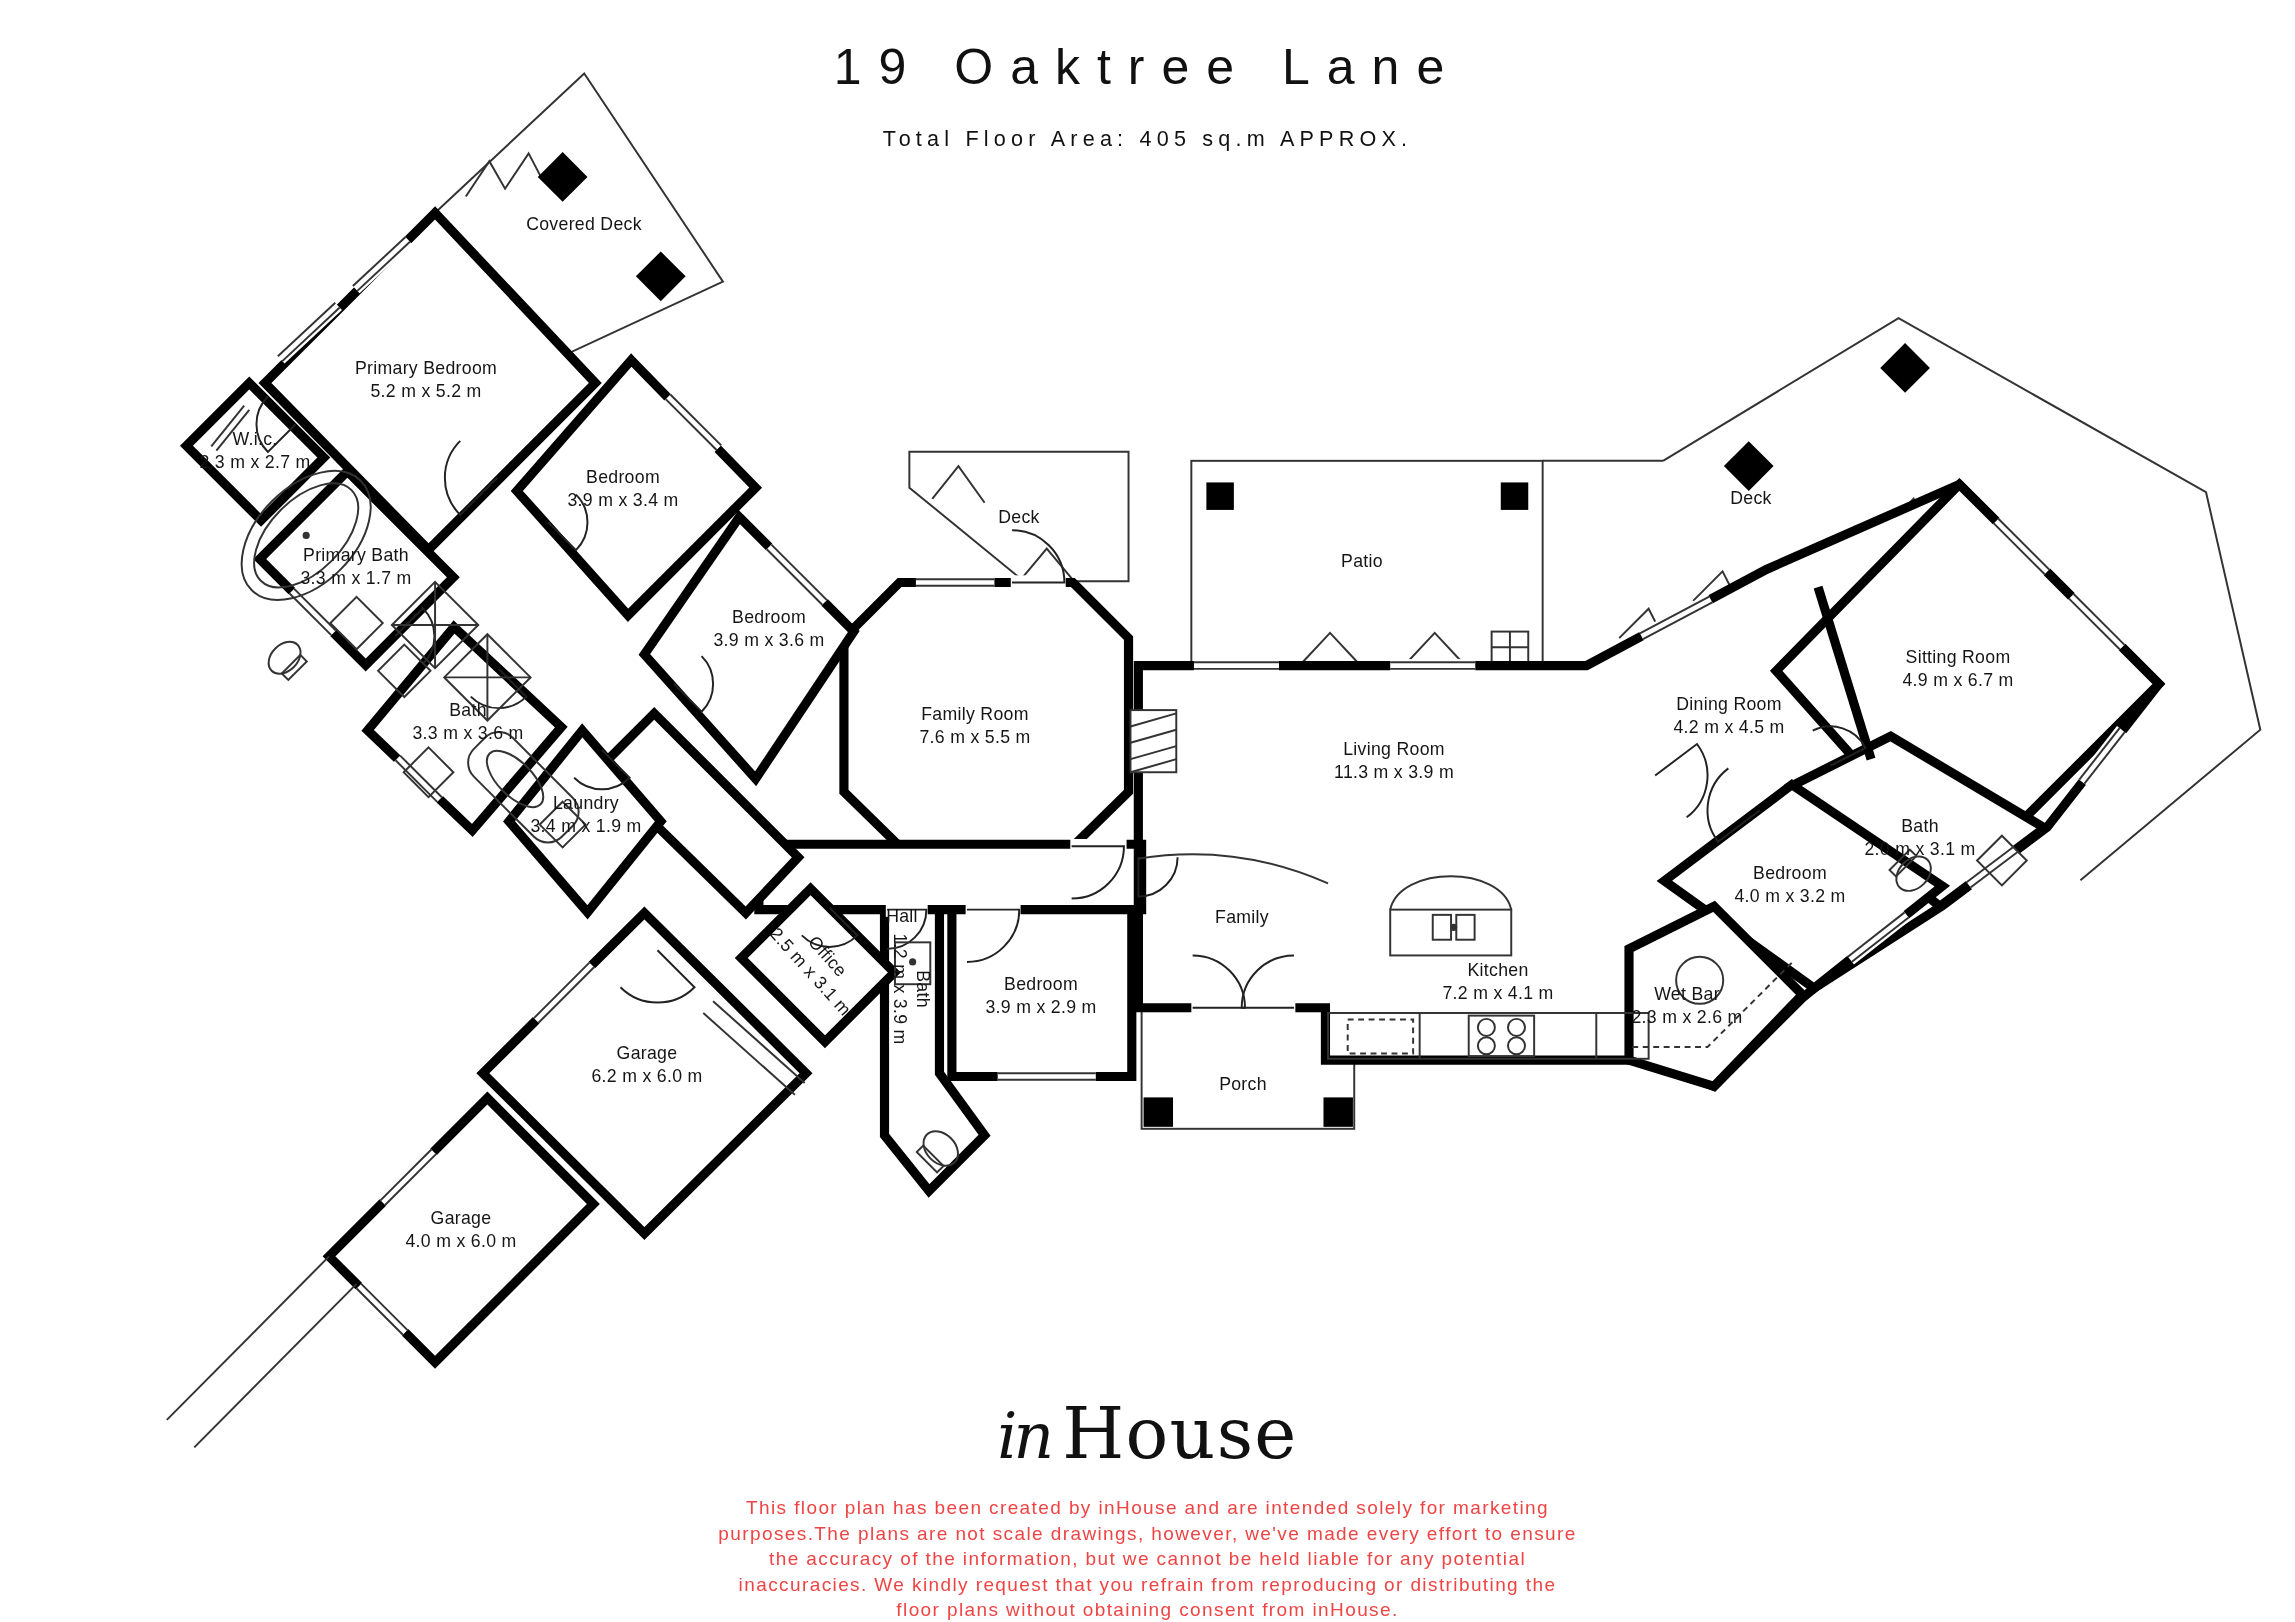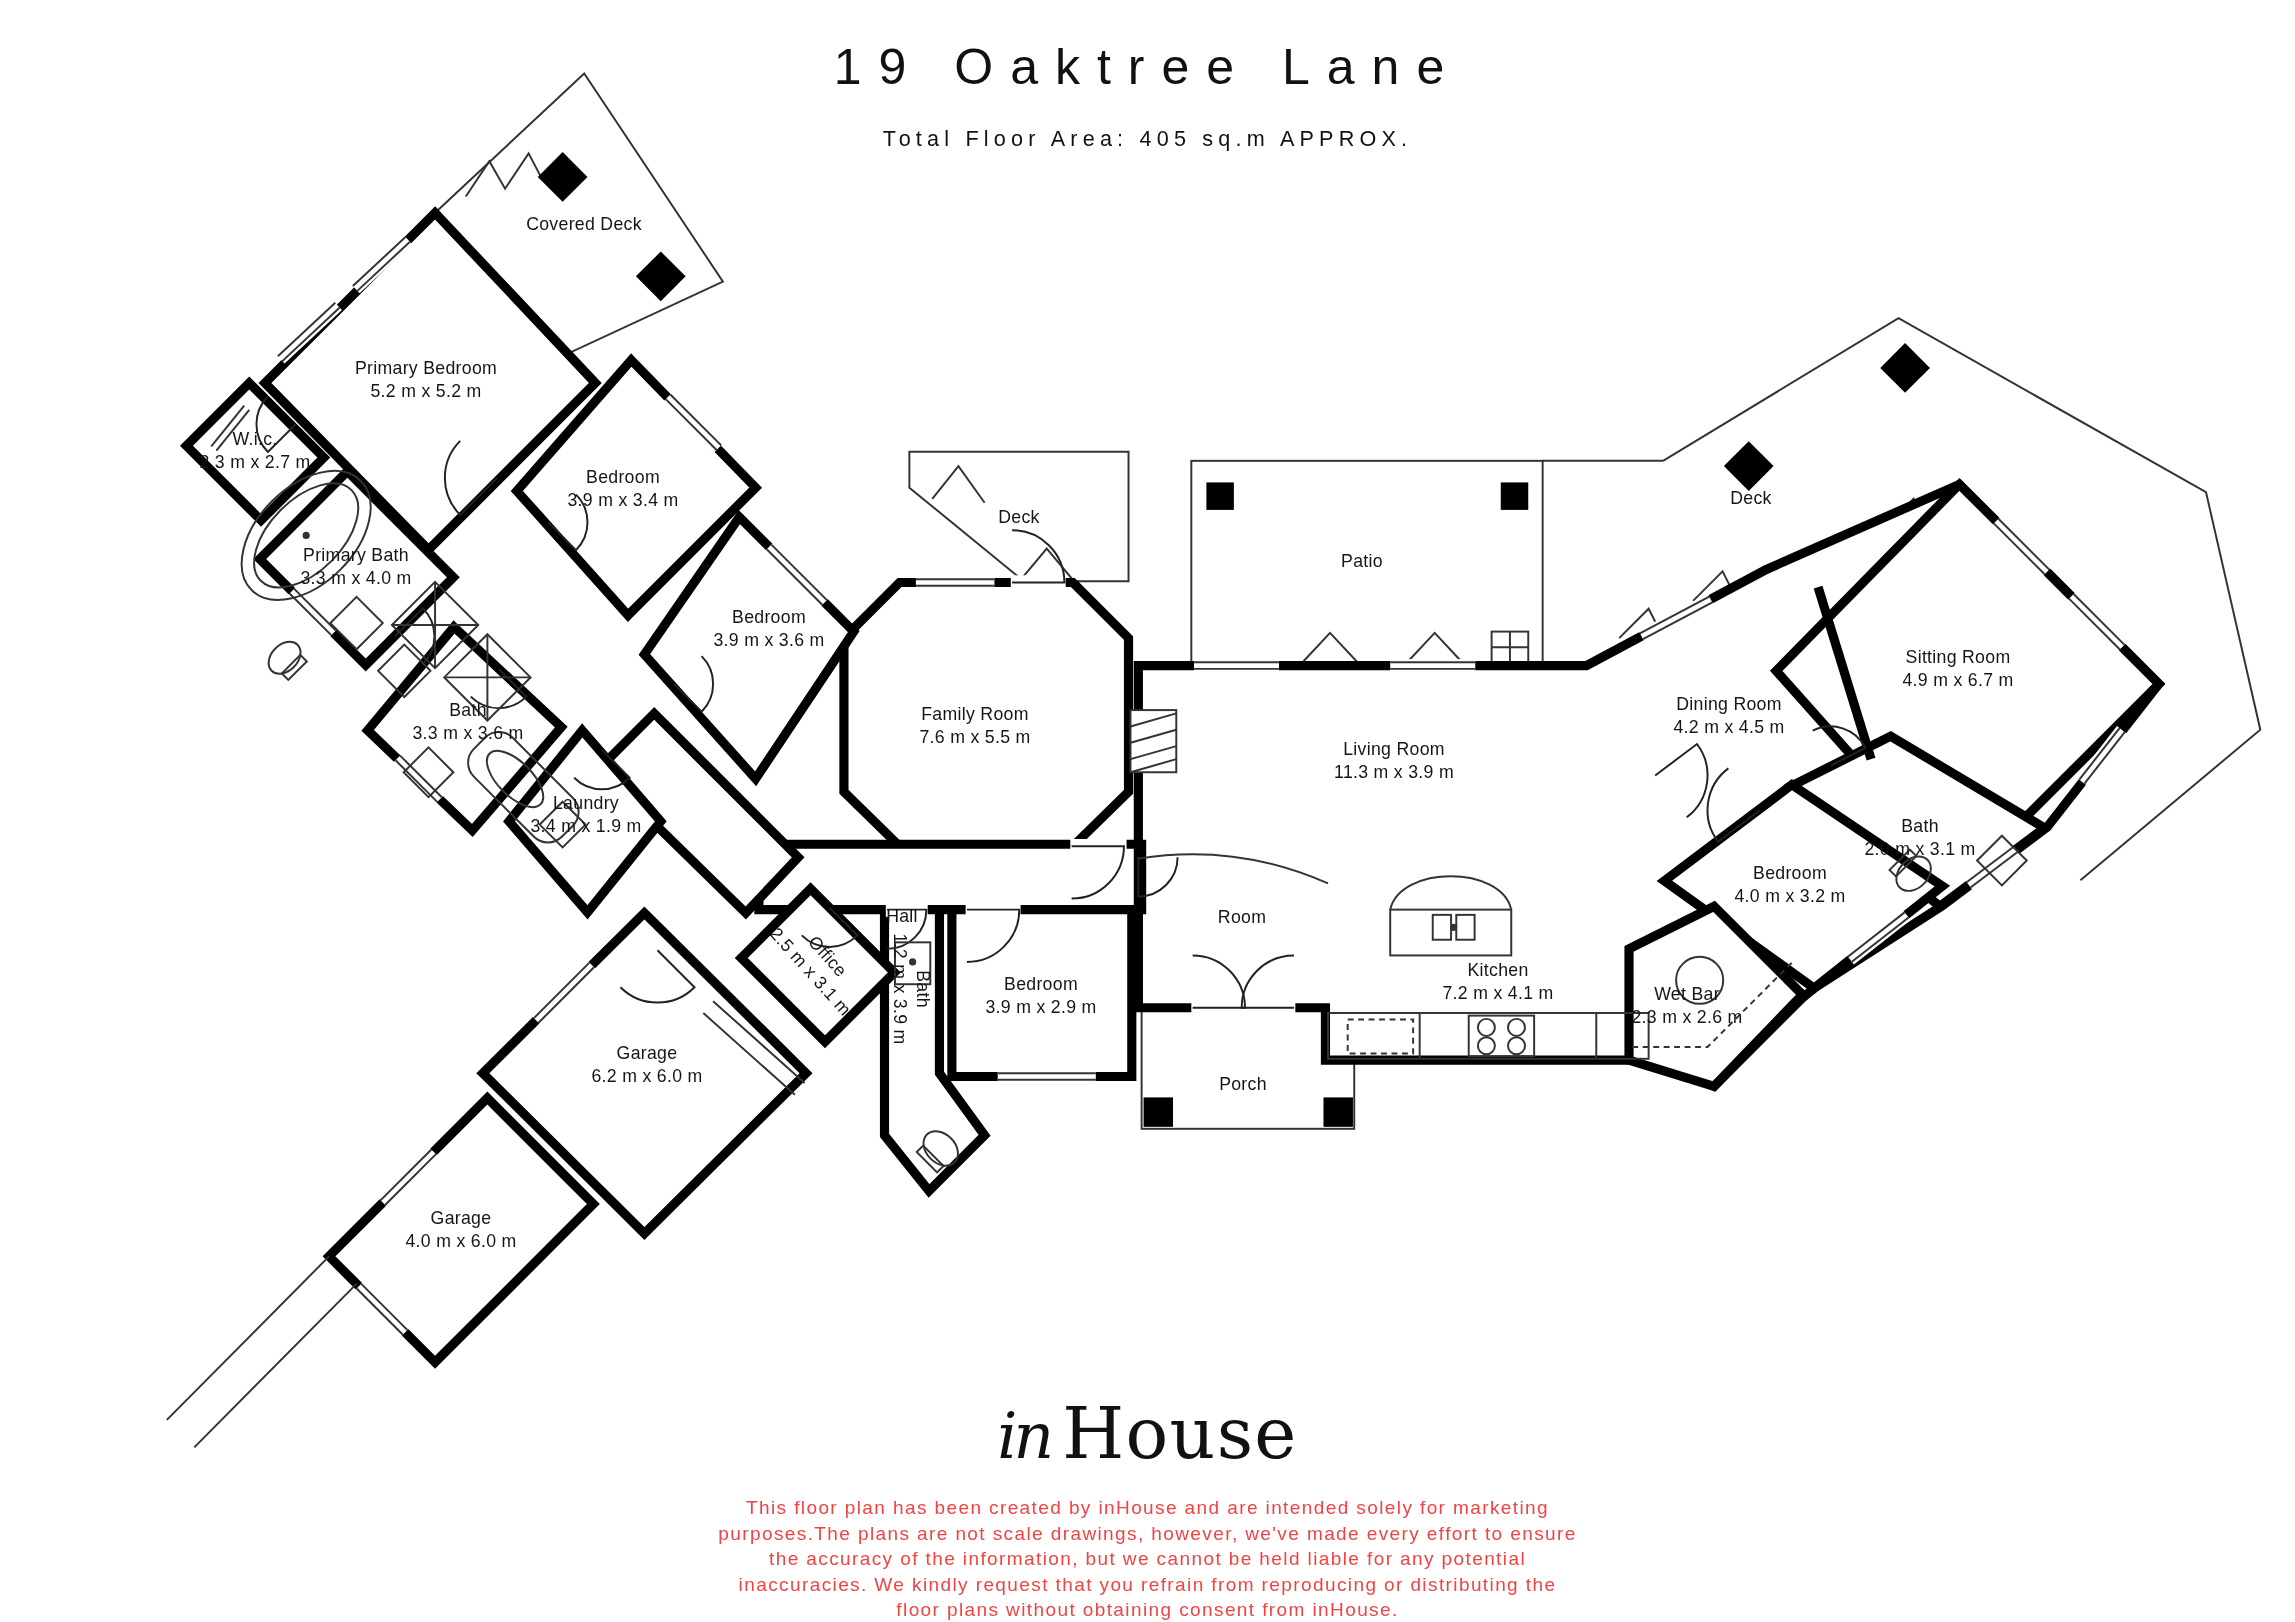--- a/index.html
+++ b/index.html
@@ -334,37 +334,37 @@
         </g>
 
       <path d="M1740,1312 Q1890,1288 2030,1350"></path>
     </g>
   </svg>
 
   <div class="room-label" style="left:584px;top:224px"><span>Covered Deck</span><span class="dims"></span></div>
   <div class="room-label" style="left:426px;top:380px"><span>Primary Bedroom</span><span class="dims">5.2 m x 5.2 m</span></div>
   <div class="room-label" style="left:255px;top:451px"><span>W.i.c.</span><span class="dims">2.3 m x 2.7 m</span></div>
   <div class="room-label" style="left:623px;top:489px"><span>Bedroom</span><span class="dims">3.9 m x 3.4 m</span></div>
-  <div class="room-label" style="left:356px;top:567px"><span>Primary Bath</span><span class="dims">3.3 m x 4.0 m</span></div>
+  <div class="room-label" style="left:356px;top:567px"><span>Primary Bath</span><span class="dims">3.3 m x 1.7 m</span></div>
   <div class="room-label" style="left:769px;top:629px"><span>Bedroom</span><span class="dims">3.9 m x 3.6 m</span></div>
   <div class="room-label" style="left:468px;top:722px"><span>Bath</span><span class="dims">3.3 m x 3.6 m</span></div>
   <div class="room-label" style="left:586px;top:815px"><span>Laundry</span><span class="dims">3.4 m x 1.9 m</span></div>
   <div class="room-label" style="left:902px;top:916px"><span>Hall</span><span class="dims"></span></div>
   <div class="room-label" style="left:975px;top:726px"><span>Family Room</span><span class="dims">7.6 m x 5.5 m</span></div>
   <div class="room-label" style="left:1019px;top:517px"><span>Deck</span><span class="dims"></span></div>
   <div class="room-label" style="left:1362px;top:561px"><span>Patio</span><span class="dims"></span></div>
   <div class="room-label" style="left:1751px;top:498px"><span>Deck</span><span class="dims"></span></div>
   <div class="room-label" style="left:1394px;top:761px"><span>Living Room</span><span class="dims">11.3 m x 3.9 m</span></div>
   <div class="room-label" style="left:1729px;top:716px"><span>Dining Room</span><span class="dims">4.2 m x 4.5 m</span></div>
   <div class="room-label" style="left:1958px;top:669px"><span>Sitting Room</span><span class="dims">4.9 m x 6.7 m</span></div>
   <div class="room-label" style="left:1920px;top:838px"><span>Bath</span><span class="dims">2.0 m x 3.1 m</span></div>
   <div class="room-label" style="left:1790px;top:885px"><span>Bedroom</span><span class="dims">4.0 m x 3.2 m</span></div>
   <div class="room-label" style="left:1687px;top:1006px"><span>Wet Bar</span><span class="dims">2.3 m x 2.6 m</span></div>
   <div class="room-label" style="left:1498px;top:982px"><span>Kitchen</span><span class="dims">7.2 m x 4.1 m</span></div>
-  <div class="room-label" style="left:1242px;top:917px"><span>Room</span><span class="dims"></span></div>
+  <div class="room-label" style="left:1242px;top:917px"><span>Family</span><span class="dims"></span></div>
   <div class="room-label rot48" style="left:819px;top:964px"><span>Office</span><span class="dims">2.5 m x 3.1 m</span></div>
   <div class="room-label rot90" style="left:911px;top:989px"><span>Bath</span><span class="dims">1.2 m x 3.9 m</span></div>
   <div class="room-label" style="left:1041px;top:996px"><span>Bedroom</span><span class="dims">3.9 m x 2.9 m</span></div>
   <div class="room-label" style="left:1243px;top:1084px"><span>Porch</span><span class="dims"></span></div>
   <div class="room-label" style="left:647px;top:1065px"><span>Garage</span><span class="dims">6.2 m x 6.0 m</span></div>
   <div class="room-label" style="left:461px;top:1230px"><span>Garage</span><span class="dims">4.0 m x 6.0 m</span></div>
 
   <div class="logo">
     <span class="logo-in">in</span><span class="logo-house">House</span>
   </div>

